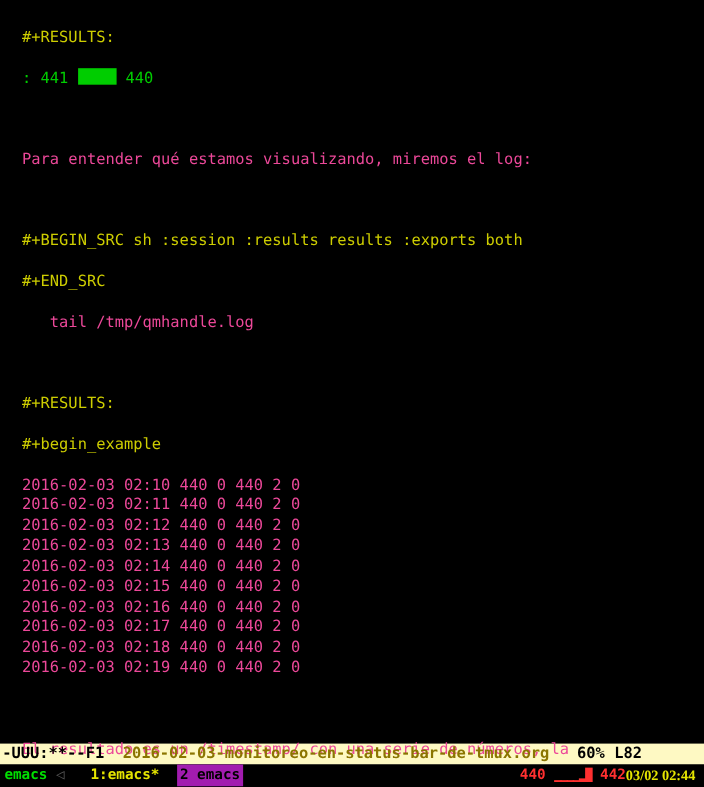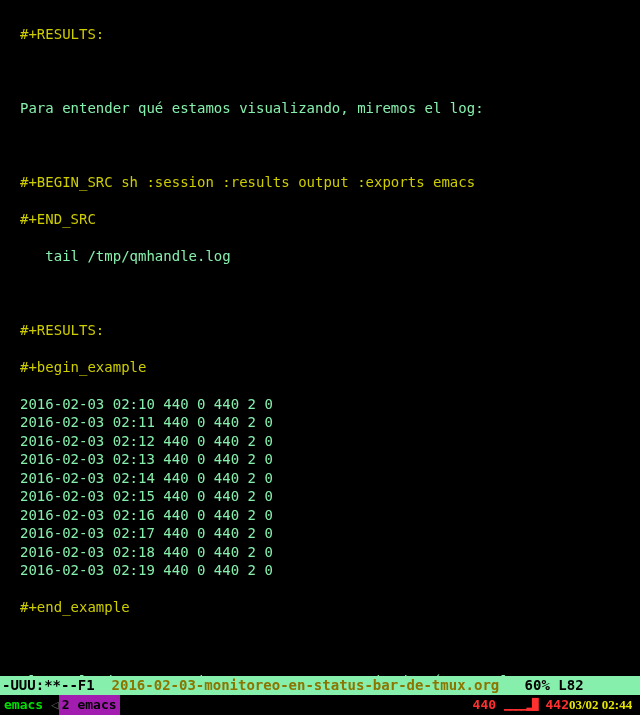--- a/index.html
+++ b/index.html
@@ -18,24 +18,24 @@
     padding: 6px 0 0 0;
     white-space: pre;
     height: 676px;
     box-sizing: border-box;
     border-radius: 16px;
   }
   .ln { white-space: pre; padding-left: 20px; }
   .lnx { white-space: pre; padding-left: 20px; }
   .c-olive { color: #cdcd00; }
   .c-green { color: #00cd00; }
-  .c-grey { color: #86efac; }
+  .c-grey { color: #ec4899; }
   .gcur { background: #00cd00; display:inline-block; width: 35px; height: 15px; vertical-align: -2px;}
   .modeline {
-    background: #86efac;
+    background: #fef9c3;
     color: #000;
     white-space: pre;
     padding: 0 2px;
     height: 19px;
     line-height: 19px;
     font-weight: bold;
   }
   .modeline .fname { color: #8b7500; font-weight: bold; }
   .tmux {
     background: #000;
@@ -54,47 +54,47 @@
   .tmux .m1 { color: #ff3030; }
   .tmux .spark { color: #ff3030; font-size: 11px; letter-spacing: -1px;}
   .tmux .full { color: #cdcdcd; }
   .tmux .time { color: #e5e500; font-family: Liberation Serif, serif; }
 </style>
 </head>
 <body>
 
 <div id="content">
 <div class="ln"><span class="c-olive">#+RESULTS:</span></div>
+<div class="ln"><span class="c-green"><span>: 441 </span><span class="gcur"></span><span> 440</span></span></div>
 <div class="ln"> </div>
 <div class="ln"><span class="c-grey">Para entender qué estamos visualizando, miremos el log:</span></div>
 <div class="ln"> </div>
-<div class="ln"><span class="c-olive">#+BEGIN_SRC sh :session :results output :exports emacs</span></div>
+<div class="ln"><span class="c-olive">#+BEGIN_SRC sh :session :results results :exports both</span></div>
 <div class="ln"><span class="c-olive">#+END_SRC</span></div>
 <div class="ln"><span class="c-grey">   tail /tmp/qmhandle.log</span></div>
 <div class="ln"> </div>
 <div class="lnx"><span class="c-olive">#+RESULTS:</span></div>
 <div class="lnx"><span class="c-olive">#+begin_example</span></div>
 <div id="loglines"><div class="lnx"><span class="c-grey">2016-02-03 02:10 440 0 440 2 0</span></div><div class="lnx"><span class="c-grey">2016-02-03 02:11 440 0 440 2 0</span></div><div class="lnx"><span class="c-grey">2016-02-03 02:12 440 0 440 2 0</span></div><div class="lnx"><span class="c-grey">2016-02-03 02:13 440 0 440 2 0</span></div><div class="lnx"><span class="c-grey">2016-02-03 02:14 440 0 440 2 0</span></div><div class="lnx"><span class="c-grey">2016-02-03 02:15 440 0 440 2 0</span></div><div class="lnx"><span class="c-grey">2016-02-03 02:16 440 0 440 2 0</span></div><div class="lnx"><span class="c-grey">2016-02-03 02:17 440 0 440 2 0</span></div><div class="lnx"><span class="c-grey">2016-02-03 02:18 440 0 440 2 0</span></div><div class="lnx"><span class="c-grey">2016-02-03 02:19 440 0 440 2 0</span></div></div>
-<div class="lnx"><span class="c-olive">#+end_example</span></div>
 <div class="ln"> </div>
 <div class="ln"><span class="c-grey">El resultado es un /timestamp/ con una serie de números, la</span></div>
 
 
 
 
 
 
 
 
 
 
 
 
 
 </div>
 
 <div class="modeline"><span>-UUU:**--F1  </span><span class="fname">2016-02-03-monitoreo-en-status-bar-de-tmux.org</span><span>   60% L82  </span></div>
 
 <div class="tmux">
-  <span class="sess">emacs </span><span class="arrow">◁</span><span class="win2bg">2 emacs</span>
+  <span class="sess">emacs </span><span class="arrow">◁</span><span class="win1">   1:emacs*  </span><span class="win2bg">2 emacs</span>
   <span class="flex"></span>
   <span class="m1">440 </span><span class="spark">▁▁▁▁▂█</span><span class="m1"> 442</span><span class="time">03/02 02:44</span>&nbsp;
 </div>
 
 </body></html>

